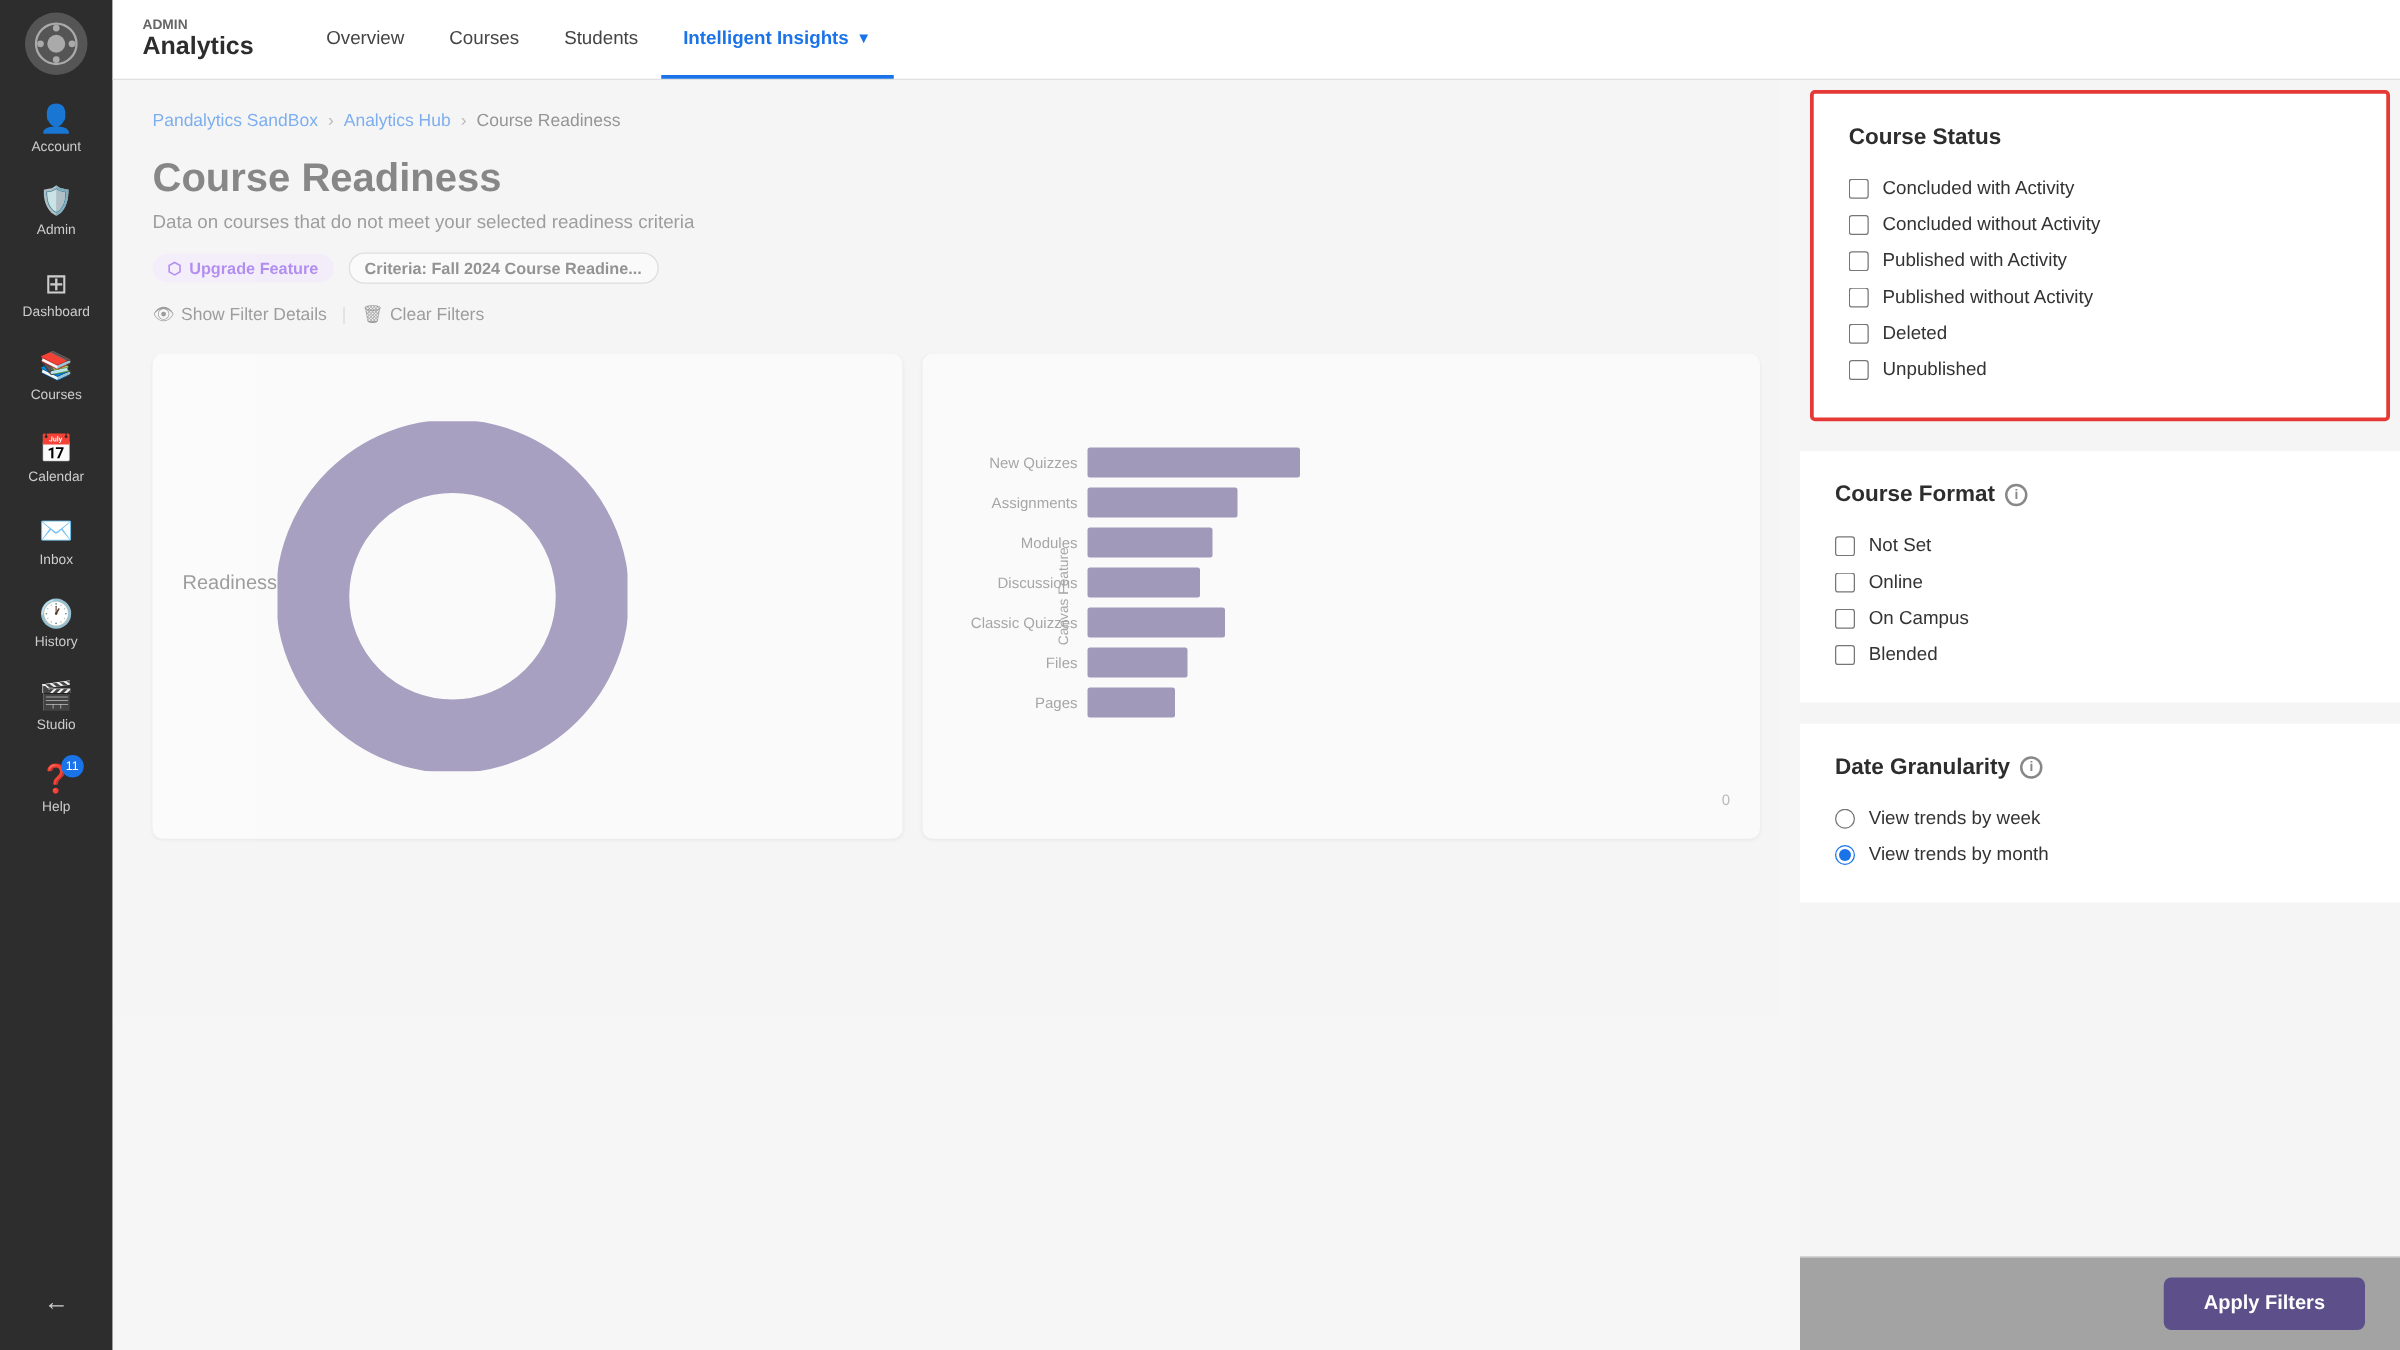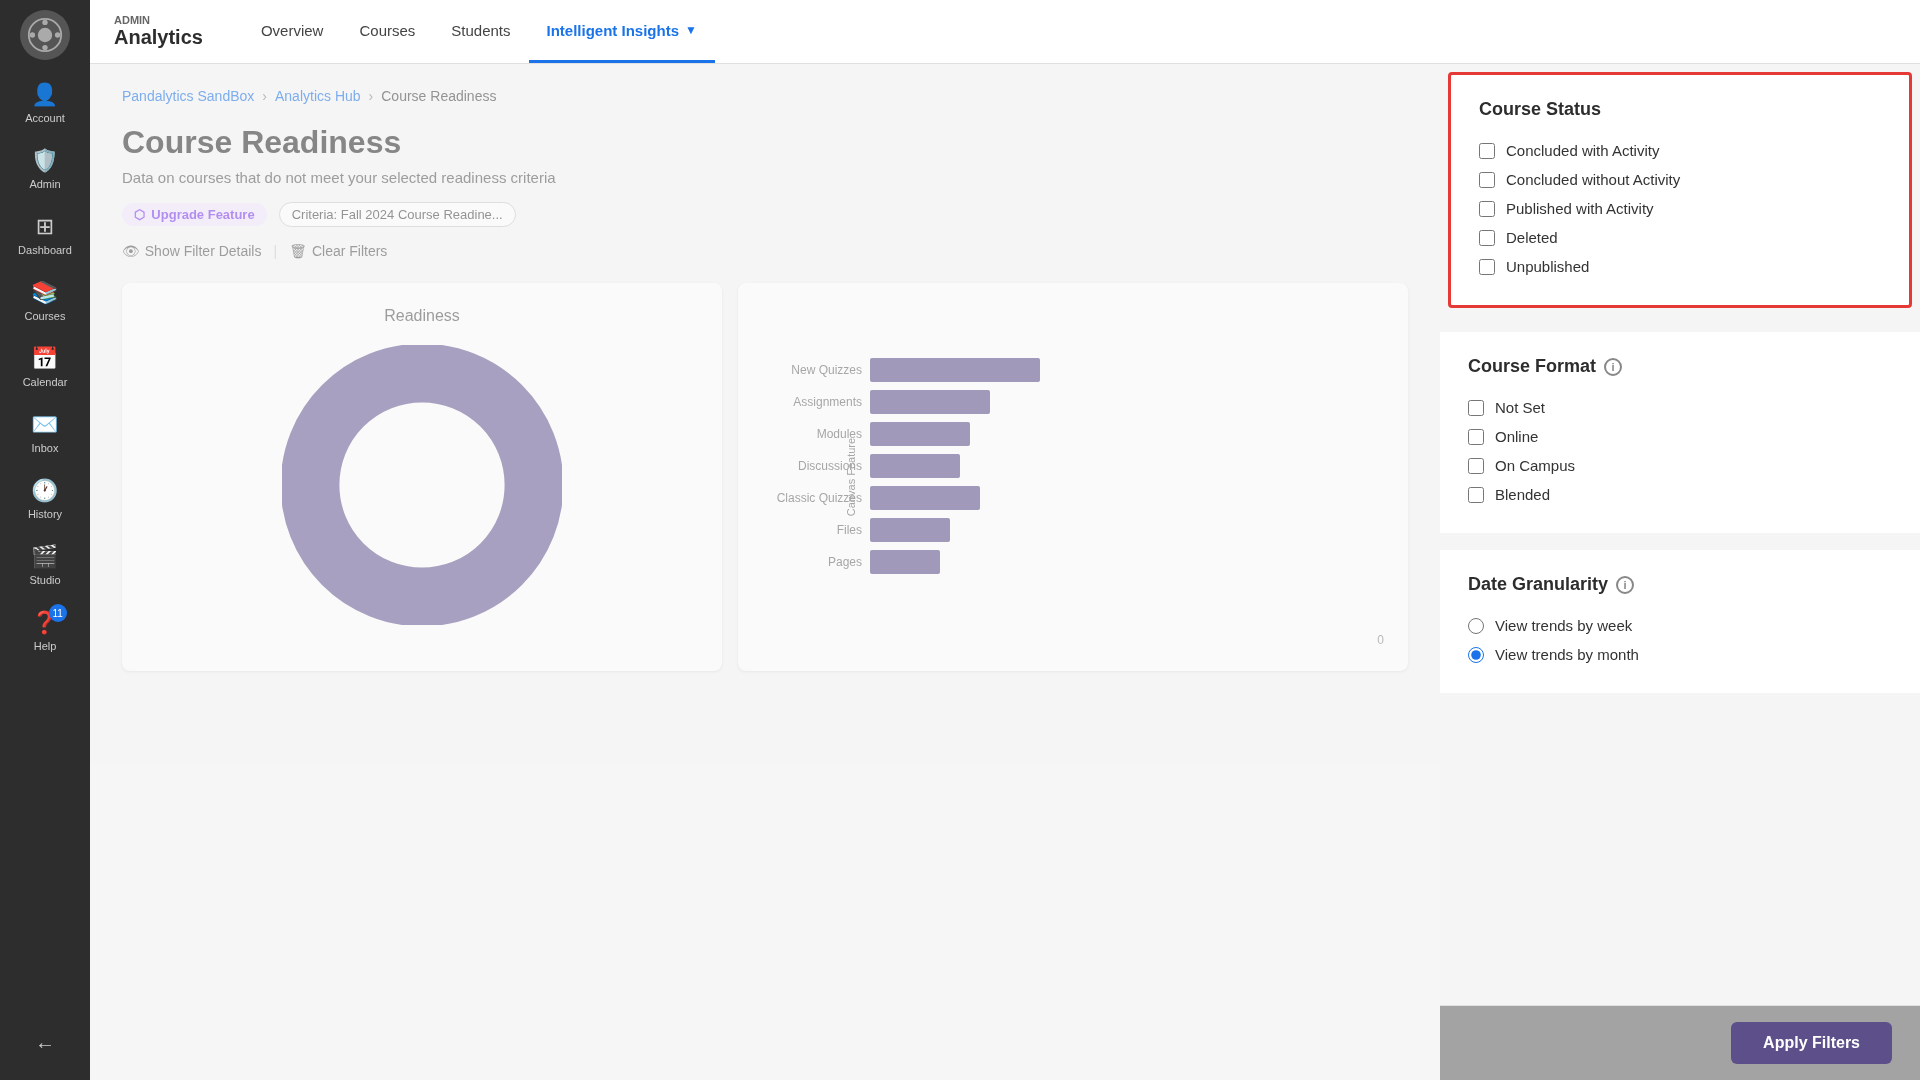--- a/index.html
+++ b/index.html
@@ -182,21 +182,21 @@
     .upgrade-badge .dot { color: #7c3aed; }
     .criteria-badge {
       border: 1px solid #ccc;
       border-radius: 20px;
       padding: 4px 12px;
       font-size: 13px;
       color: #444;
       background: #fff;
       cursor: pointer;
     }
-    .criteria-badge span { font-weight: 400; }
+    .criteria-badge span { font-weight: 700; }
 
     
     .filter-links {
       display: flex;
       align-items: center;
       gap: 12px;
       margin-bottom: 24px;
       color: #666;
       font-size: 14px;
     }
@@ -216,21 +216,21 @@
     }
     .chart-card {
       background: #fff;
       border-radius: 8px;
       padding: 24px;
       box-shadow: 0 1px 3px rgba(0,0,0,0.1);
     }
     .chart-card.donut-card {
       flex: 0 0 600px;
       display: flex;
-      flex-direction: column;
+      flex-direction: row;
       align-items: center;
     }
     .chart-card.bar-card {
       flex: 1;
       position: relative;
     }
     .chart-title {
       font-size: 16px;
       color: #555;
       margin-bottom: 20px;
@@ -570,20 +570,24 @@
         </div>
         <div class="filter-option">
           <input type="checkbox" id="cwoa" style="">
           <label for="cwoa">Concluded without Activity</label>
         </div>
         <div class="filter-option">
           <input type="checkbox" id="pwa" style="">
           <label for="pwa">Published with Activity</label>
         </div>
         <div class="filter-option">
+          <input type="checkbox" id="pwoa" style="">
+          <label for="pwoa">Published without Activity</label>
+        </div>
+        <div class="filter-option">
           <input type="checkbox" id="del" style="">
           <label for="del">Deleted</label>
         </div>
         <div class="filter-option">
           <input type="checkbox" id="unp" style="">
           <label for="unp">Unpublished</label>
         </div>
       </div>
 
       <div class="filter-section-divider"></div>

